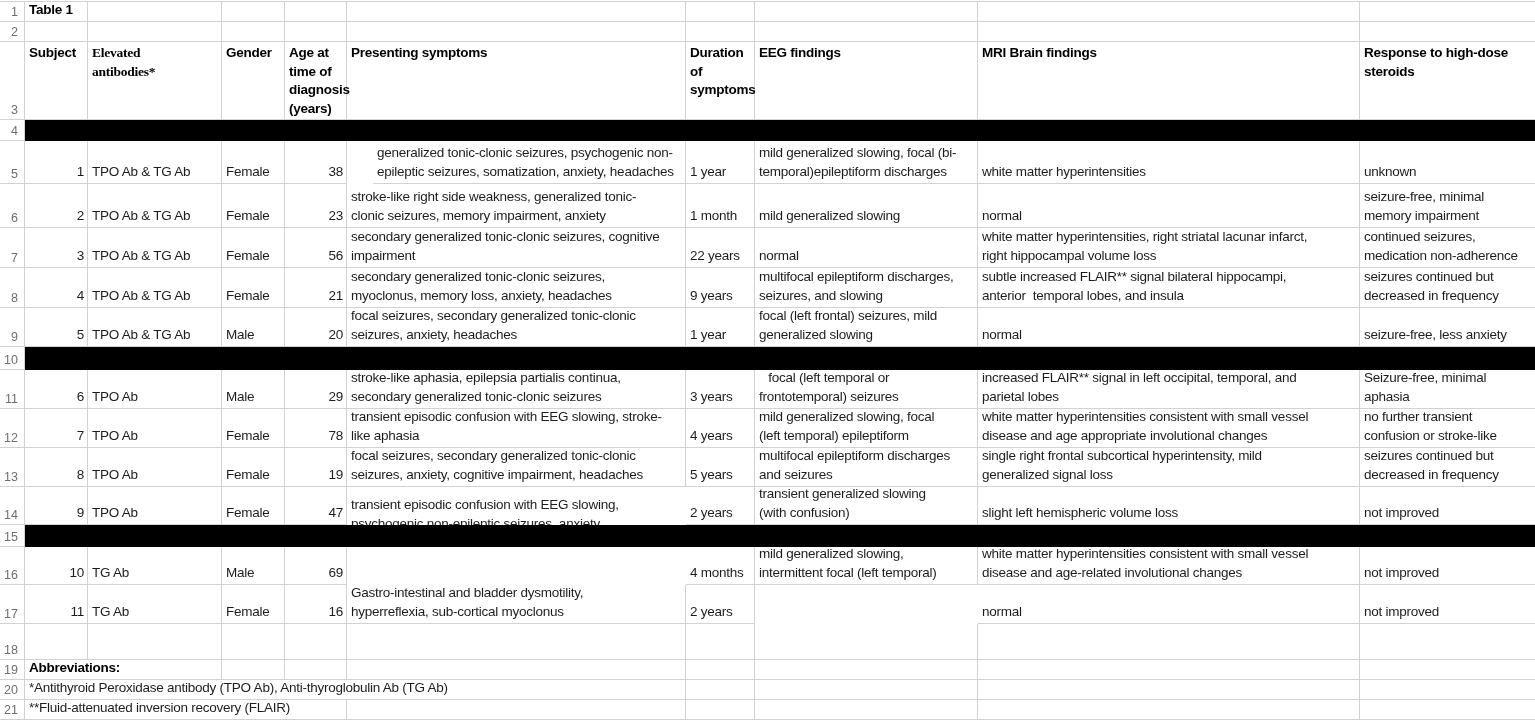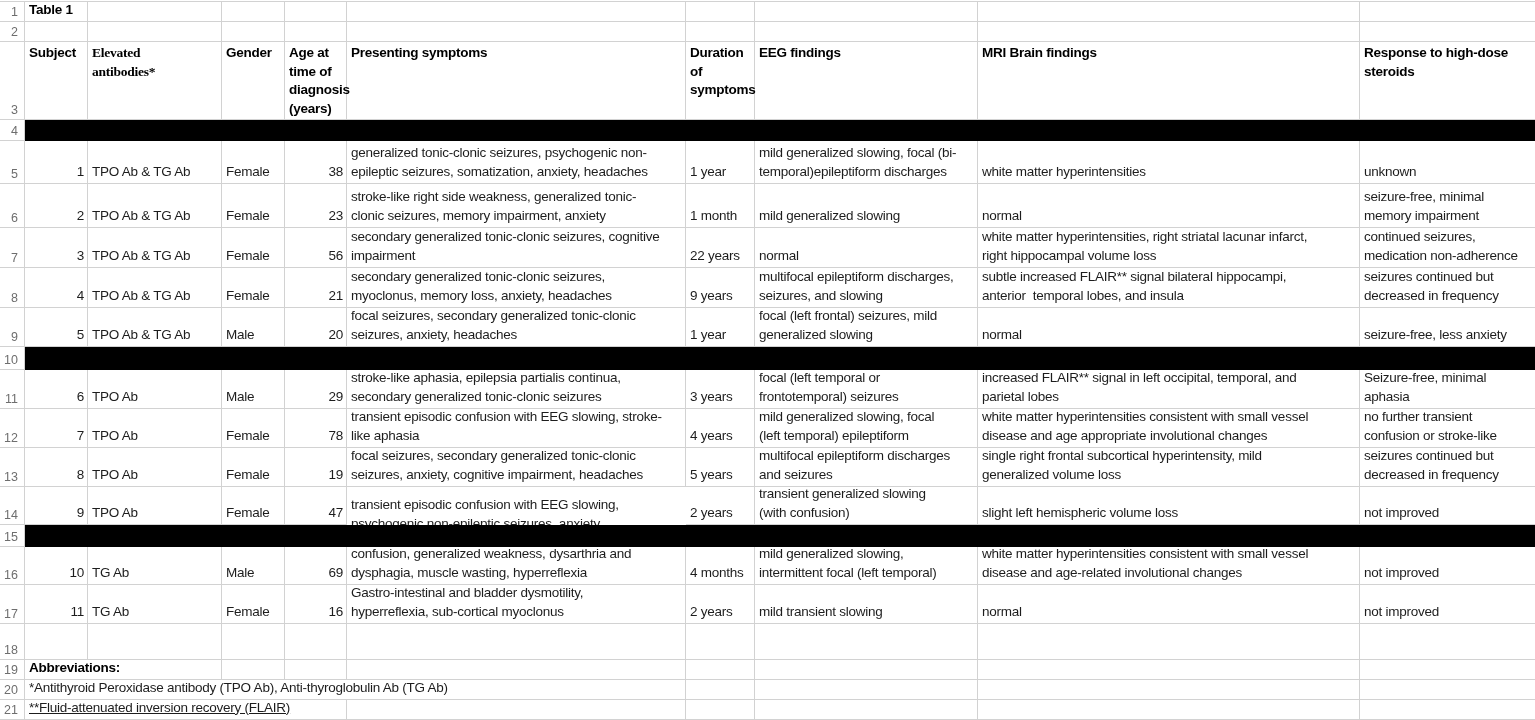--- a/index.html
+++ b/index.html
@@ -89,21 +89,21 @@
     <div class="cell b top" style="grid-area: 4 / 9 / auto / span 1;">MRI Brain findings</div>
     <div class="cell b top" style="grid-area: 4 / 10 / auto / span 1; border-right: none;">Response to high-dose
 steroids</div>
     <div class="rh" style="grid-area: 5 / 1;">4</div>
     <div class="sep" style="grid-area: 5 / 2 / auto / -1;"></div>
     <div class="rh" style="grid-area: 6 / 1;">5</div>
     <div class="cell r" style="grid-area: 6 / 2 / auto / span 1;">1</div>
     <div class="cell" style="grid-area: 6 / 3 / auto / span 1;">TPO Ab &amp; TG Ab</div>
     <div class="cell" style="grid-area: 6 / 4 / auto / span 1;">Female</div>
     <div class="cell r" style="grid-area: 6 / 5 / auto / span 1;">38</div>
-    <div class="cell" style="grid-area: 6 / 6 / auto / span 1;">generalized tonic-clonic seizures, psychogenic non-
+    <div class="cell" style="grid-area: 6 / 6 / auto / span 1; margin-left: 26px;">generalized tonic-clonic seizures, psychogenic non-
 epileptic seizures, somatization, anxiety, headaches</div>
     <div class="cell" style="grid-area: 6 / 7 / auto / span 1;">1 year</div>
     <div class="cell" style="grid-area: 6 / 8 / auto / span 1;">mild generalized slowing, focal (bi-
 temporal)epileptiform discharges</div>
     <div class="cell" style="grid-area: 6 / 9 / auto / span 1;">white matter hyperintensities</div>
     <div class="cell" style="grid-area: 6 / 10 / auto / span 1; border-right: none; text-align: right;">unknown</div>
     <div class="rh" style="grid-area: 7 / 1;">6</div>
     <div class="cell r" style="grid-area: 7 / 2 / auto / span 1;">2</div>
     <div class="cell" style="grid-area: 7 / 3 / auto / span 1;">TPO Ab &amp; TG Ab</div>
     <div class="cell" style="grid-area: 7 / 4 / auto / span 1;">Female</div>
@@ -157,21 +157,21 @@
     <div class="rh" style="grid-area: 11 / 1;">10</div>
     <div class="sep" style="grid-area: 11 / 2 / auto / -1;"></div>
     <div class="rh" style="grid-area: 12 / 1;">11</div>
     <div class="cell r" style="grid-area: 12 / 2 / auto / span 1;">6</div>
     <div class="cell" style="grid-area: 12 / 3 / auto / span 1;">TPO Ab</div>
     <div class="cell" style="grid-area: 12 / 4 / auto / span 1;">Male</div>
     <div class="cell r" style="grid-area: 12 / 5 / auto / span 1;">29</div>
     <div class="cell" style="grid-area: 12 / 6 / auto / span 1;">stroke-like aphasia, epilepsia partialis continua,
 secondary generalized tonic-clonic seizures</div>
     <div class="cell" style="grid-area: 12 / 7 / auto / span 1;">3 years</div>
-    <div class="cell" style="grid-area: 12 / 8 / auto / span 1;">focal (left temporal or
+    <div class="cell" style="grid-area: 12 / 8 / auto / span 1; text-align: center;">focal (left temporal or
 frontotemporal) seizures</div>
     <div class="cell" style="grid-area: 12 / 9 / auto / span 1;">increased FLAIR** signal in left occipital, temporal, and
 parietal lobes</div>
     <div class="cell" style="grid-area: 12 / 10 / auto / span 1; border-right: none;">Seizure-free, minimal
 aphasia</div>
     <div class="rh" style="grid-area: 13 / 1;">12</div>
     <div class="cell r" style="grid-area: 13 / 2 / auto / span 1;">7</div>
     <div class="cell" style="grid-area: 13 / 3 / auto / span 1;">TPO Ab</div>
     <div class="cell" style="grid-area: 13 / 4 / auto / span 1;">Female</div>
     <div class="cell r" style="grid-area: 13 / 5 / auto / span 1;">78</div>
@@ -188,21 +188,21 @@
     <div class="cell r" style="grid-area: 14 / 2 / auto / span 1;">8</div>
     <div class="cell" style="grid-area: 14 / 3 / auto / span 1;">TPO Ab</div>
     <div class="cell" style="grid-area: 14 / 4 / auto / span 1;">Female</div>
     <div class="cell r" style="grid-area: 14 / 5 / auto / span 1;">19</div>
     <div class="cell" style="grid-area: 14 / 6 / auto / span 1;">focal seizures, secondary generalized tonic-clonic
 seizures, anxiety, cognitive impairment, headaches</div>
     <div class="cell" style="grid-area: 14 / 7 / auto / span 1;">5 years</div>
     <div class="cell" style="grid-area: 14 / 8 / auto / span 1;">multifocal epileptiform discharges
 and seizures</div>
     <div class="cell" style="grid-area: 14 / 9 / auto / span 1;">single right frontal subcortical hyperintensity, mild
-generalized volume loss</div>
+generalized signal loss</div>
     <div class="cell" style="grid-area: 14 / 10 / auto / span 1; border-right: none;">seizures continued but
 decreased in frequency</div>
     <div class="rh" style="grid-area: 15 / 1;">14</div>
     <div class="cell r" style="grid-area: 15 / 2 / auto / span 1;">9</div>
     <div class="cell" style="grid-area: 15 / 3 / auto / span 1;">TPO Ab</div>
     <div class="cell" style="grid-area: 15 / 4 / auto / span 1;">Female</div>
     <div class="cell r" style="grid-area: 15 / 5 / auto / span 1;">47</div>
     <div class="cell" style="grid-area: 15 / 6 / auto / span 1; margin-top: 46px;">transient episodic confusion with EEG slowing,
 psychogenic non-epileptic seizures, anxiety</div>
     <div class="cell" style="grid-area: 15 / 7 / auto / span 1;">2 years</div>
@@ -210,37 +210,34 @@
 (with confusion)</div>
     <div class="cell" style="grid-area: 15 / 9 / auto / span 1;">slight left hemispheric volume loss</div>
     <div class="cell" style="grid-area: 15 / 10 / auto / span 1; border-right: none;">not improved</div>
     <div class="rh" style="grid-area: 16 / 1;">15</div>
     <div class="sep" style="grid-area: 16 / 2 / auto / -1;"></div>
     <div class="rh" style="grid-area: 17 / 1;">16</div>
     <div class="cell r" style="grid-area: 17 / 2 / auto / span 1;">10</div>
     <div class="cell" style="grid-area: 17 / 3 / auto / span 1;">TG Ab</div>
     <div class="cell" style="grid-area: 17 / 4 / auto / span 1;">Male</div>
     <div class="cell r" style="grid-area: 17 / 5 / auto / span 1;">69</div>
-    <div class="cell" style="grid-area: 17 / 6 / auto / span 1;">confusion, generalized weakness, dysarthria and
-dysphagia, muscle wasting, hyperreflexia</div>
     <div class="cell" style="grid-area: 17 / 7 / auto / span 1;">4 months</div>
     <div class="cell" style="grid-area: 17 / 8 / auto / span 1;">mild generalized slowing,
 intermittent focal (left temporal)</div>
     <div class="cell" style="grid-area: 17 / 9 / auto / span 1;">white matter hyperintensities consistent with small vessel
 disease and age-related involutional changes</div>
     <div class="cell" style="grid-area: 17 / 10 / auto / span 1; border-right: none;">not improved</div>
     <div class="rh" style="grid-area: 18 / 1;">17</div>
     <div class="cell r" style="grid-area: 18 / 2 / auto / span 1;">11</div>
     <div class="cell" style="grid-area: 18 / 3 / auto / span 1;">TG Ab</div>
     <div class="cell" style="grid-area: 18 / 4 / auto / span 1;">Female</div>
     <div class="cell r" style="grid-area: 18 / 5 / auto / span 1;">16</div>
     <div class="cell" style="grid-area: 18 / 6 / auto / span 1;">Gastro-intestinal and bladder dysmotility,
 hyperreflexia, sub-cortical myoclonus</div>
     <div class="cell" style="grid-area: 18 / 7 / auto / span 1;">2 years</div>
-    <div class="cell" style="grid-area: 18 / 8 / auto / span 1;">mild transient slowing</div>
     <div class="cell" style="grid-area: 18 / 9 / auto / span 1;">normal</div>
     <div class="cell" style="grid-area: 18 / 10 / auto / span 1; border-right: none;">not improved</div>
     <div class="rh" style="grid-area: 19 / 1;">18</div>
     <div class="cell" style="grid-area: 19 / 2;"></div>
     <div class="cell" style="grid-area: 19 / 3;"></div>
     <div class="cell" style="grid-area: 19 / 4;"></div>
     <div class="cell" style="grid-area: 19 / 5;"></div>
     <div class="cell" style="grid-area: 19 / 6;"></div>
     <div class="cell" style="grid-area: 19 / 7;"></div>
     <div class="cell" style="grid-area: 19 / 8;"></div>
@@ -255,19 +252,19 @@
     <div class="cell" style="grid-area: 20 / 8;"></div>
     <div class="cell" style="grid-area: 20 / 9;"></div>
     <div class="cell" style="grid-area: 20 / 10; border-right: none;"></div>
     <div class="rh" style="grid-area: 21 / 1;">20</div>
     <div class="cell" style="grid-area: 21 / 2 / auto / span 5;">*Antithyroid Peroxidase antibody (TPO Ab), Anti-thyroglobulin Ab (TG Ab)</div>
     <div class="cell" style="grid-area: 21 / 7;"></div>
     <div class="cell" style="grid-area: 21 / 8;"></div>
     <div class="cell" style="grid-area: 21 / 9;"></div>
     <div class="cell" style="grid-area: 21 / 10; border-right: none;"></div>
     <div class="rh" style="grid-area: 22 / 1;">21</div>
-    <div class="cell" style="grid-area: 22 / 2 / auto / span 4; text-decoration: underline;">**Fluid-attenuated inversion recovery (FLAIR)</div>
+    <div class="cell" style="grid-area: 22 / 2 / auto / span 4;">**Fluid-attenuated inversion recovery (FLAIR)</div>
     <div class="cell" style="grid-area: 22 / 6;"></div>
     <div class="cell" style="grid-area: 22 / 7;"></div>
     <div class="cell" style="grid-area: 22 / 8;"></div>
     <div class="cell" style="grid-area: 22 / 9;"></div>
     <div class="cell" style="grid-area: 22 / 10; border-right: none;"></div>
   </div>
 
 </body></html>

